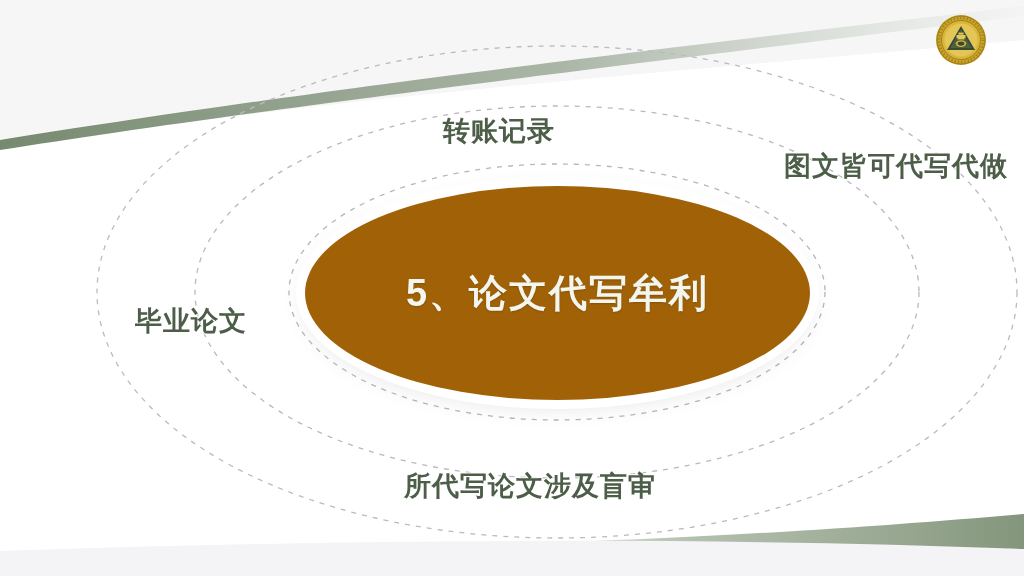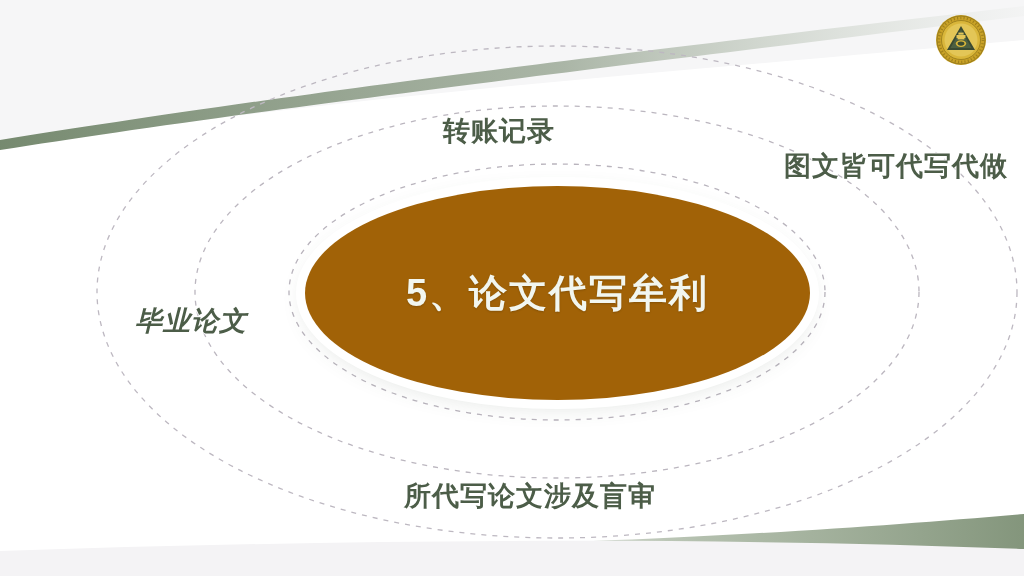--- a/index.html
+++ b/index.html
@@ -70,22 +70,22 @@
     font-weight: bold;
     white-space: nowrap;
     letter-spacing: 1px;
     text-shadow: 0 1px 1px rgba(255,255,255,0.95),
                  0 -1px 1px rgba(255,255,255,0.95),
                  1px 0 1px rgba(255,255,255,0.95),
                  -1px 0 1px rgba(255,255,255,0.95);
   }
   .label-top    { left: 443px; top: 65px; margin-top: 48px; }
   .label-right  { left: 736px; top: 148px; margin-left: 48px; }
-  .label-left   { left: 135px; top: 303px; font-style: italic; }
-  .label-bottom { left: 404px; top: 478px; }
+  .label-left   { left: 135px; top: 303px; }
+  .label-bottom { left: 404px; top: 468px; }
 
   
   .emblem {
     position: absolute;
     left: 934px;
     top: 13px;
     width: 54px;
     height: 54px;
   }
 </style>

